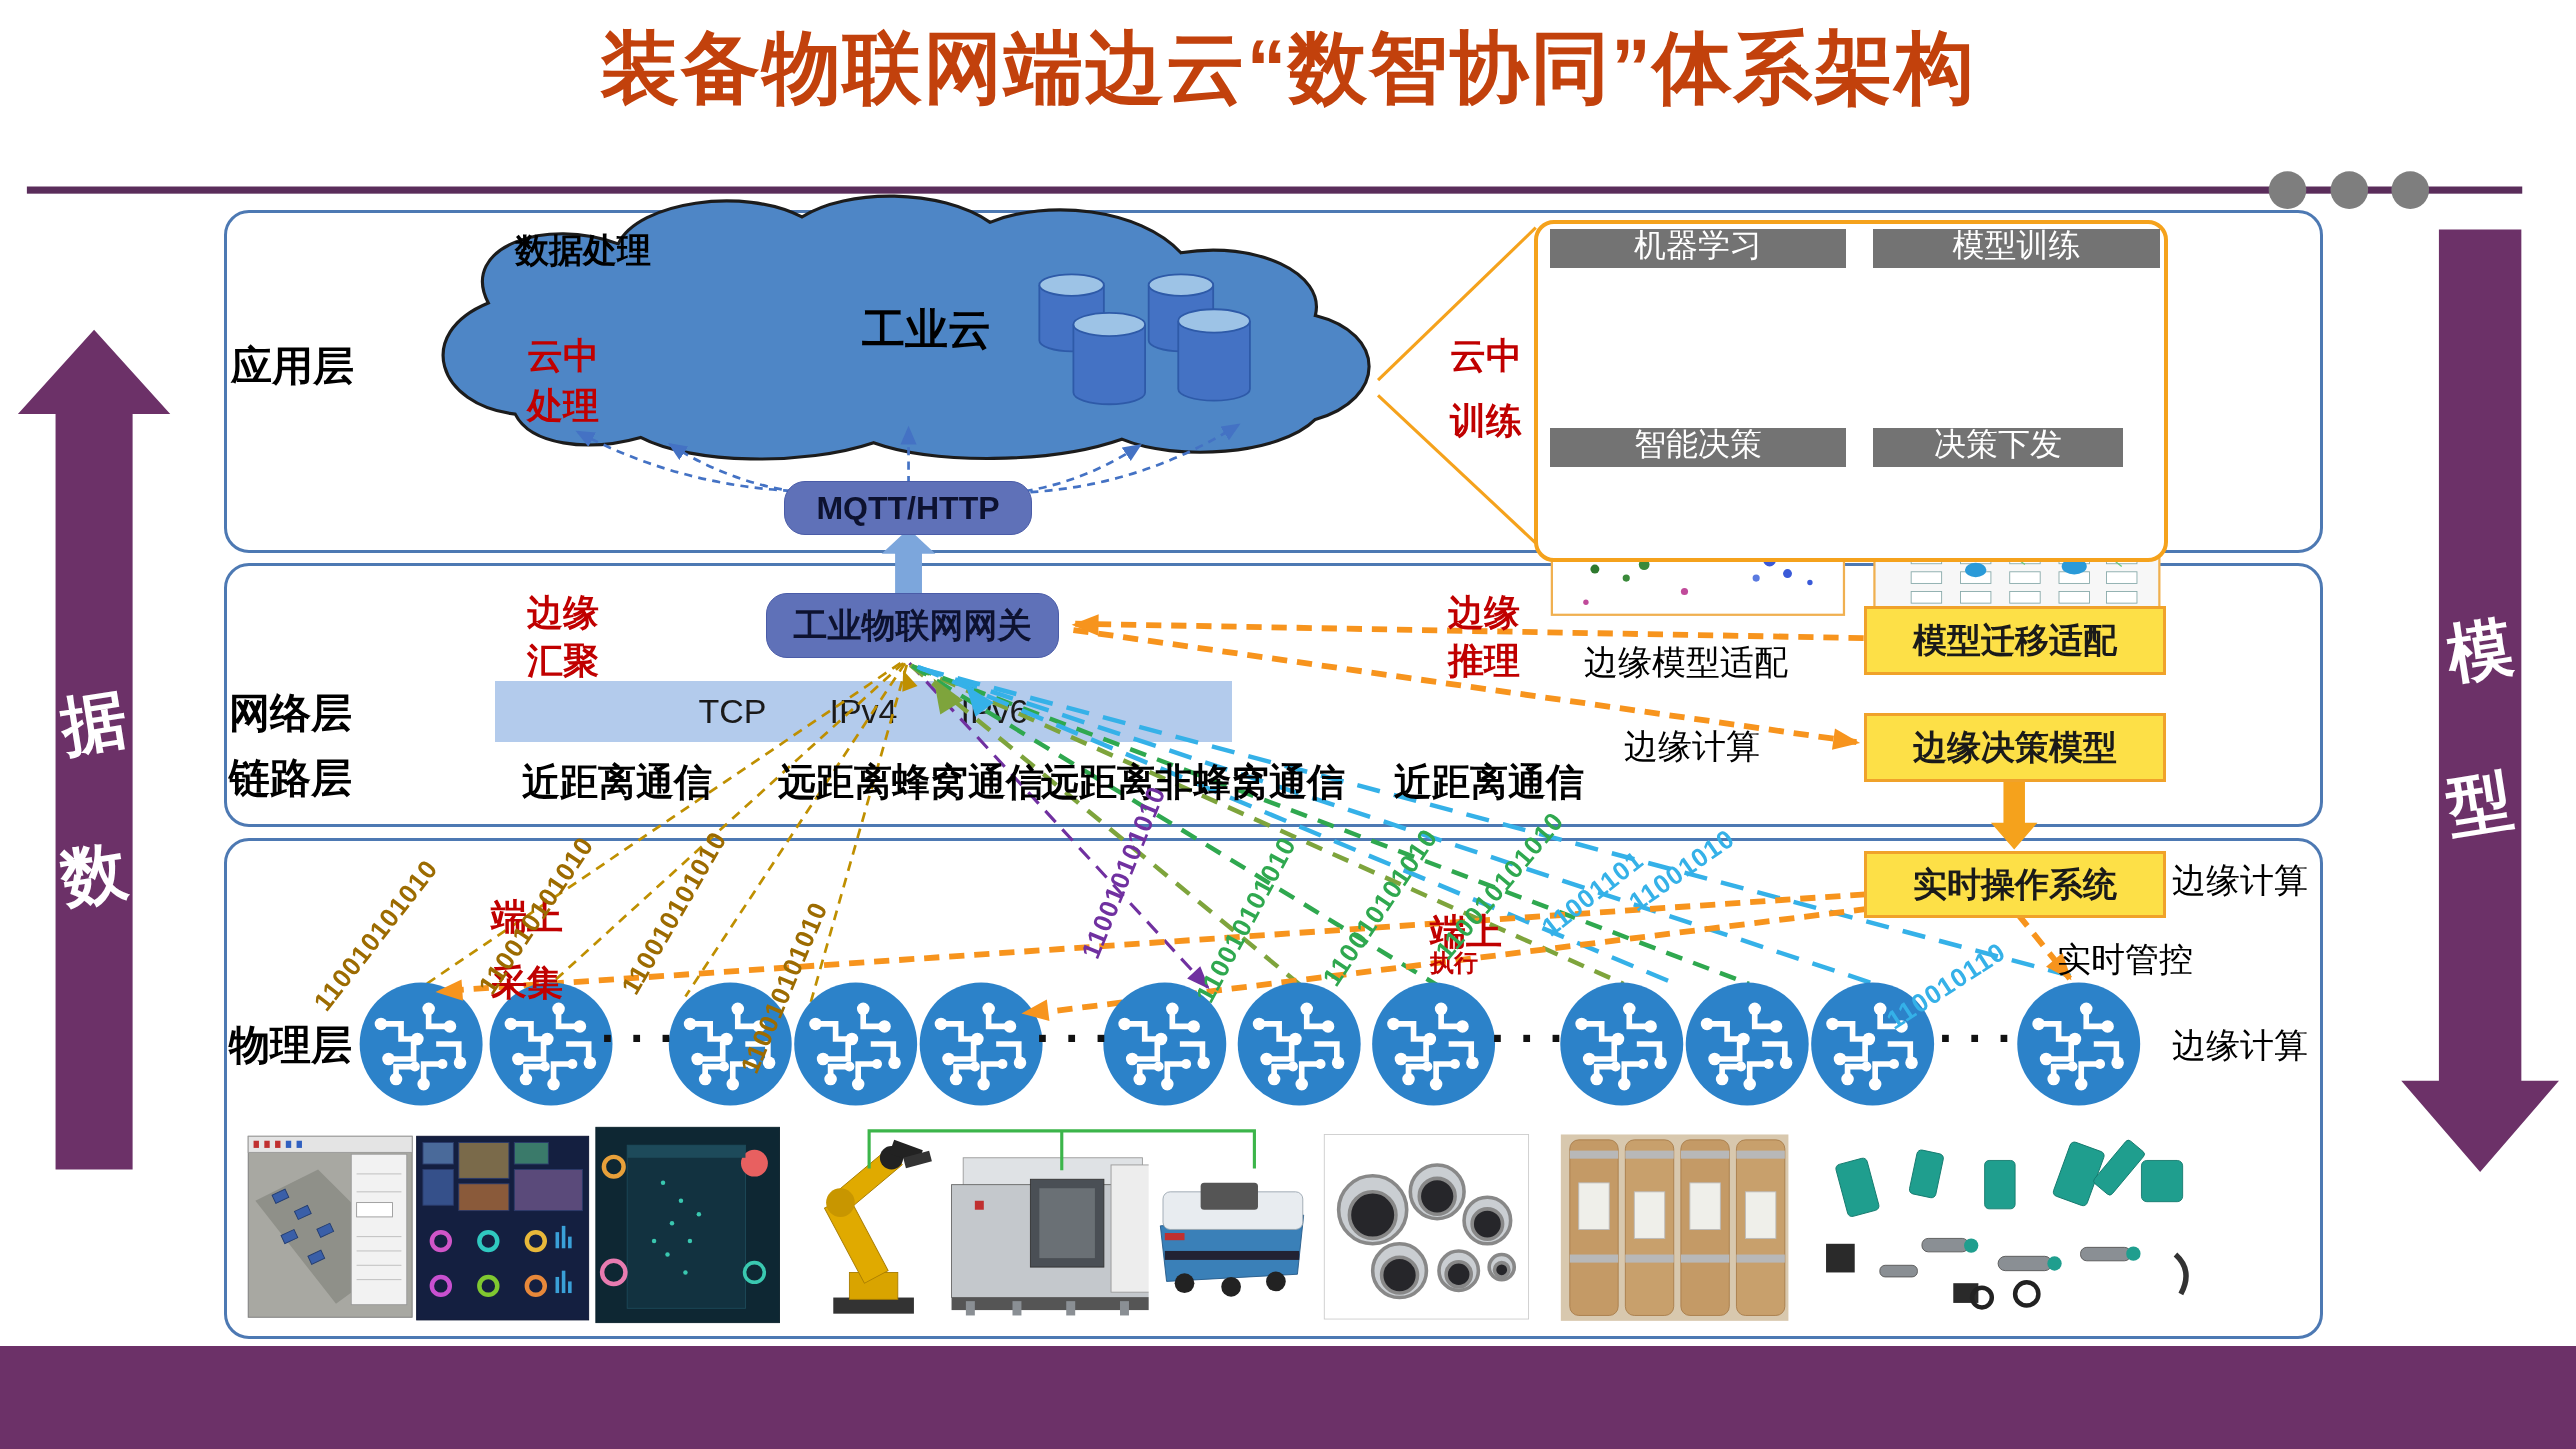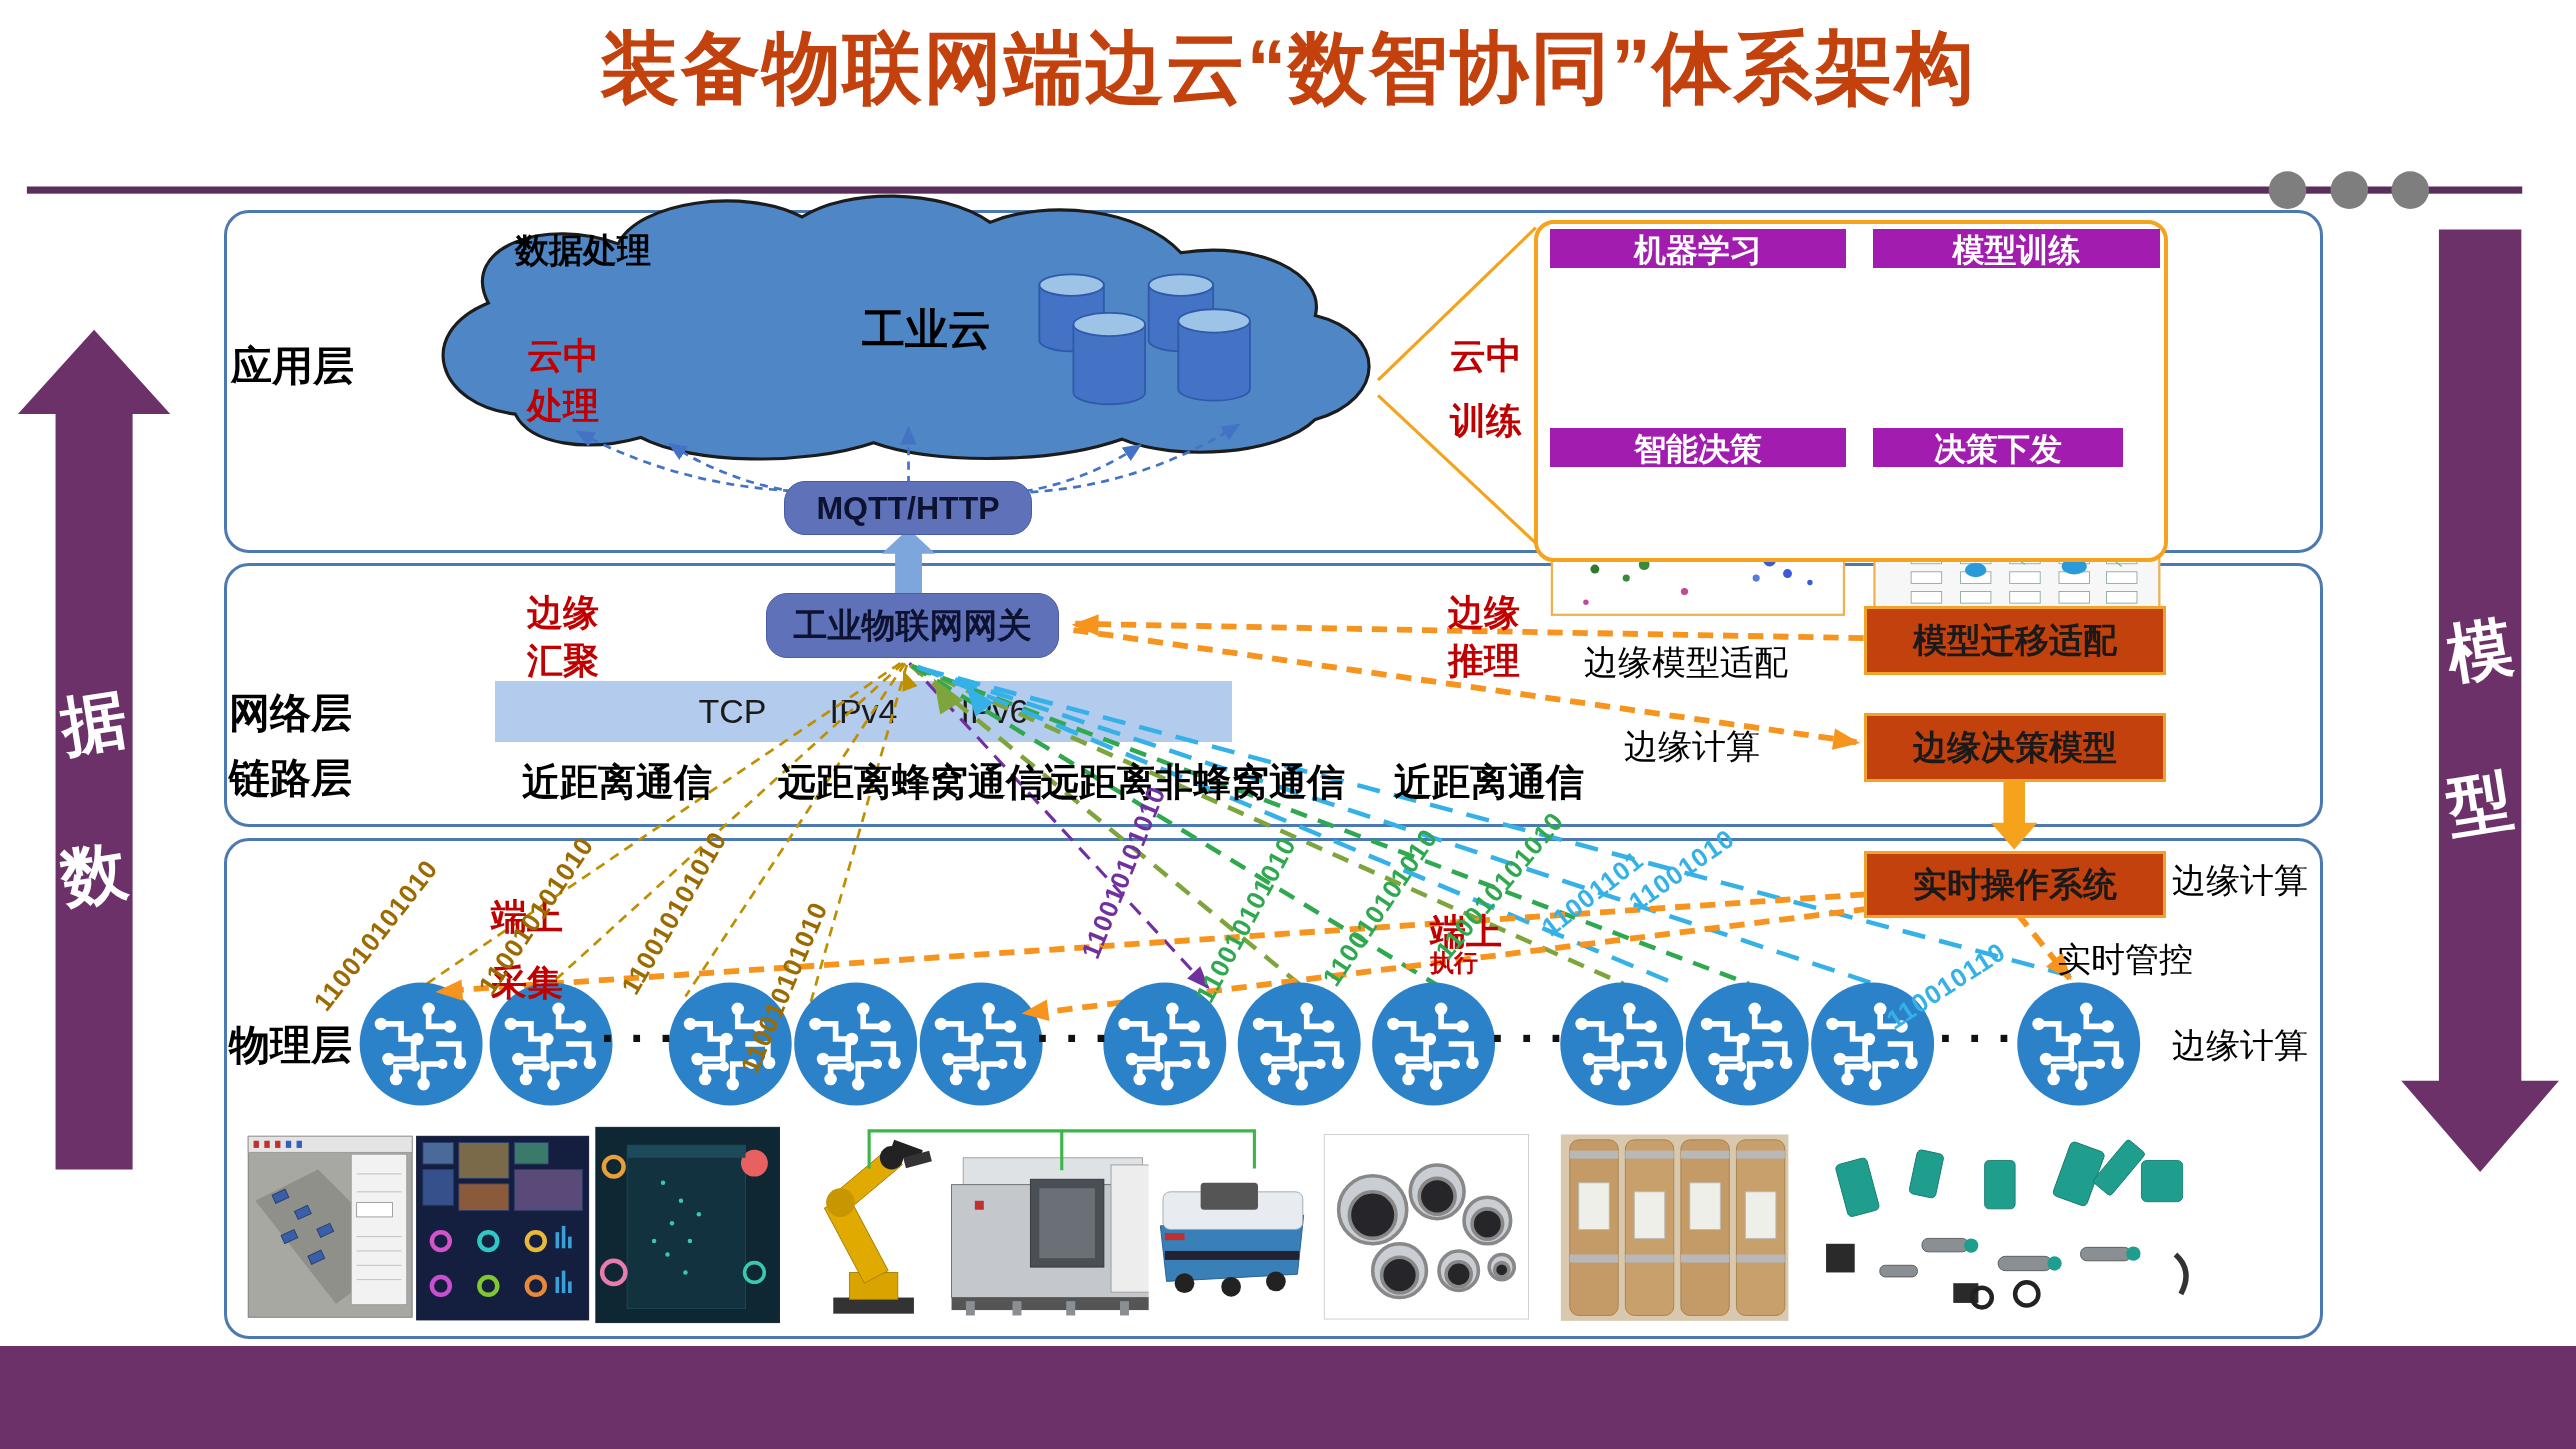--- a/index.html
+++ b/index.html
@@ -3,24 +3,24 @@
 <meta charset="utf-8">
 <style>
   html,body{margin:0;padding:0;background:#fff;}
   #canvas{position:relative;width:2576px;height:1450px;overflow:hidden;background:#fff;
           font-family:"Liberation Sans",sans-serif;}
   .abs{position:absolute;}
   .t{position:absolute;white-space:nowrap;color:#111;font-family:"Liberation Sans",sans-serif;}
   .layerbox{position:absolute;border:3.6px solid #4D79B3;border-radius:25px;background:#fff;}
   .bluebox{position:absolute;background:#5F71B8;border:1.8px solid #4A5CA8;display:flex;
            align-items:center;justify-content:center;font-weight:700;color:#0d1230;}
-  .graybox{position:absolute;background:#c2410c;border:3.6px solid #F0A22A;display:flex;
+  .graybox{position:absolute;background:#fde047;border:3.6px solid #F0A22A;display:flex;
            align-items:center;justify-content:center;font-weight:700;color:#1a1a1a;font-size:34px;z-index:6;}
-  .hdr{position:absolute;background:#a21caf;color:#fff;display:flex;align-items:flex-start;
-       justify-content:center;font-weight:700;font-size:32px;z-index:6;}
+  .hdr{position:absolute;background:#737373;color:#fff;display:flex;align-items:flex-end;
+       justify-content:center;font-weight:400;font-size:32px;z-index:6;}
   .red2{position:absolute;color:#C00000;font-weight:800;line-height:1.28;z-index:7;white-space:nowrap;}
   .bin{position:absolute;font-weight:700;font-size:26px;white-space:nowrap;z-index:7;
        transform-origin:left bottom;letter-spacing:0.9px;}
   .dots{position:absolute;color:#111;font-weight:900;font-size:48px;z-index:7;width:108px;text-align:center;}
   .label{position:absolute;color:#000;font-weight:800;z-index:7;white-space:nowrap;}
   .sidechar{position:absolute;color:#fff;font-weight:800;font-size:65px;width:82px;text-align:center;
             z-index:7;transform:rotate(-9deg);}
   svg{display:block;}
   #overlay{position:absolute;left:0;top:0;z-index:4;pointer-events:none;}
   .z6{z-index:6;border-radius:21px;} .z7{z-index:7;}

